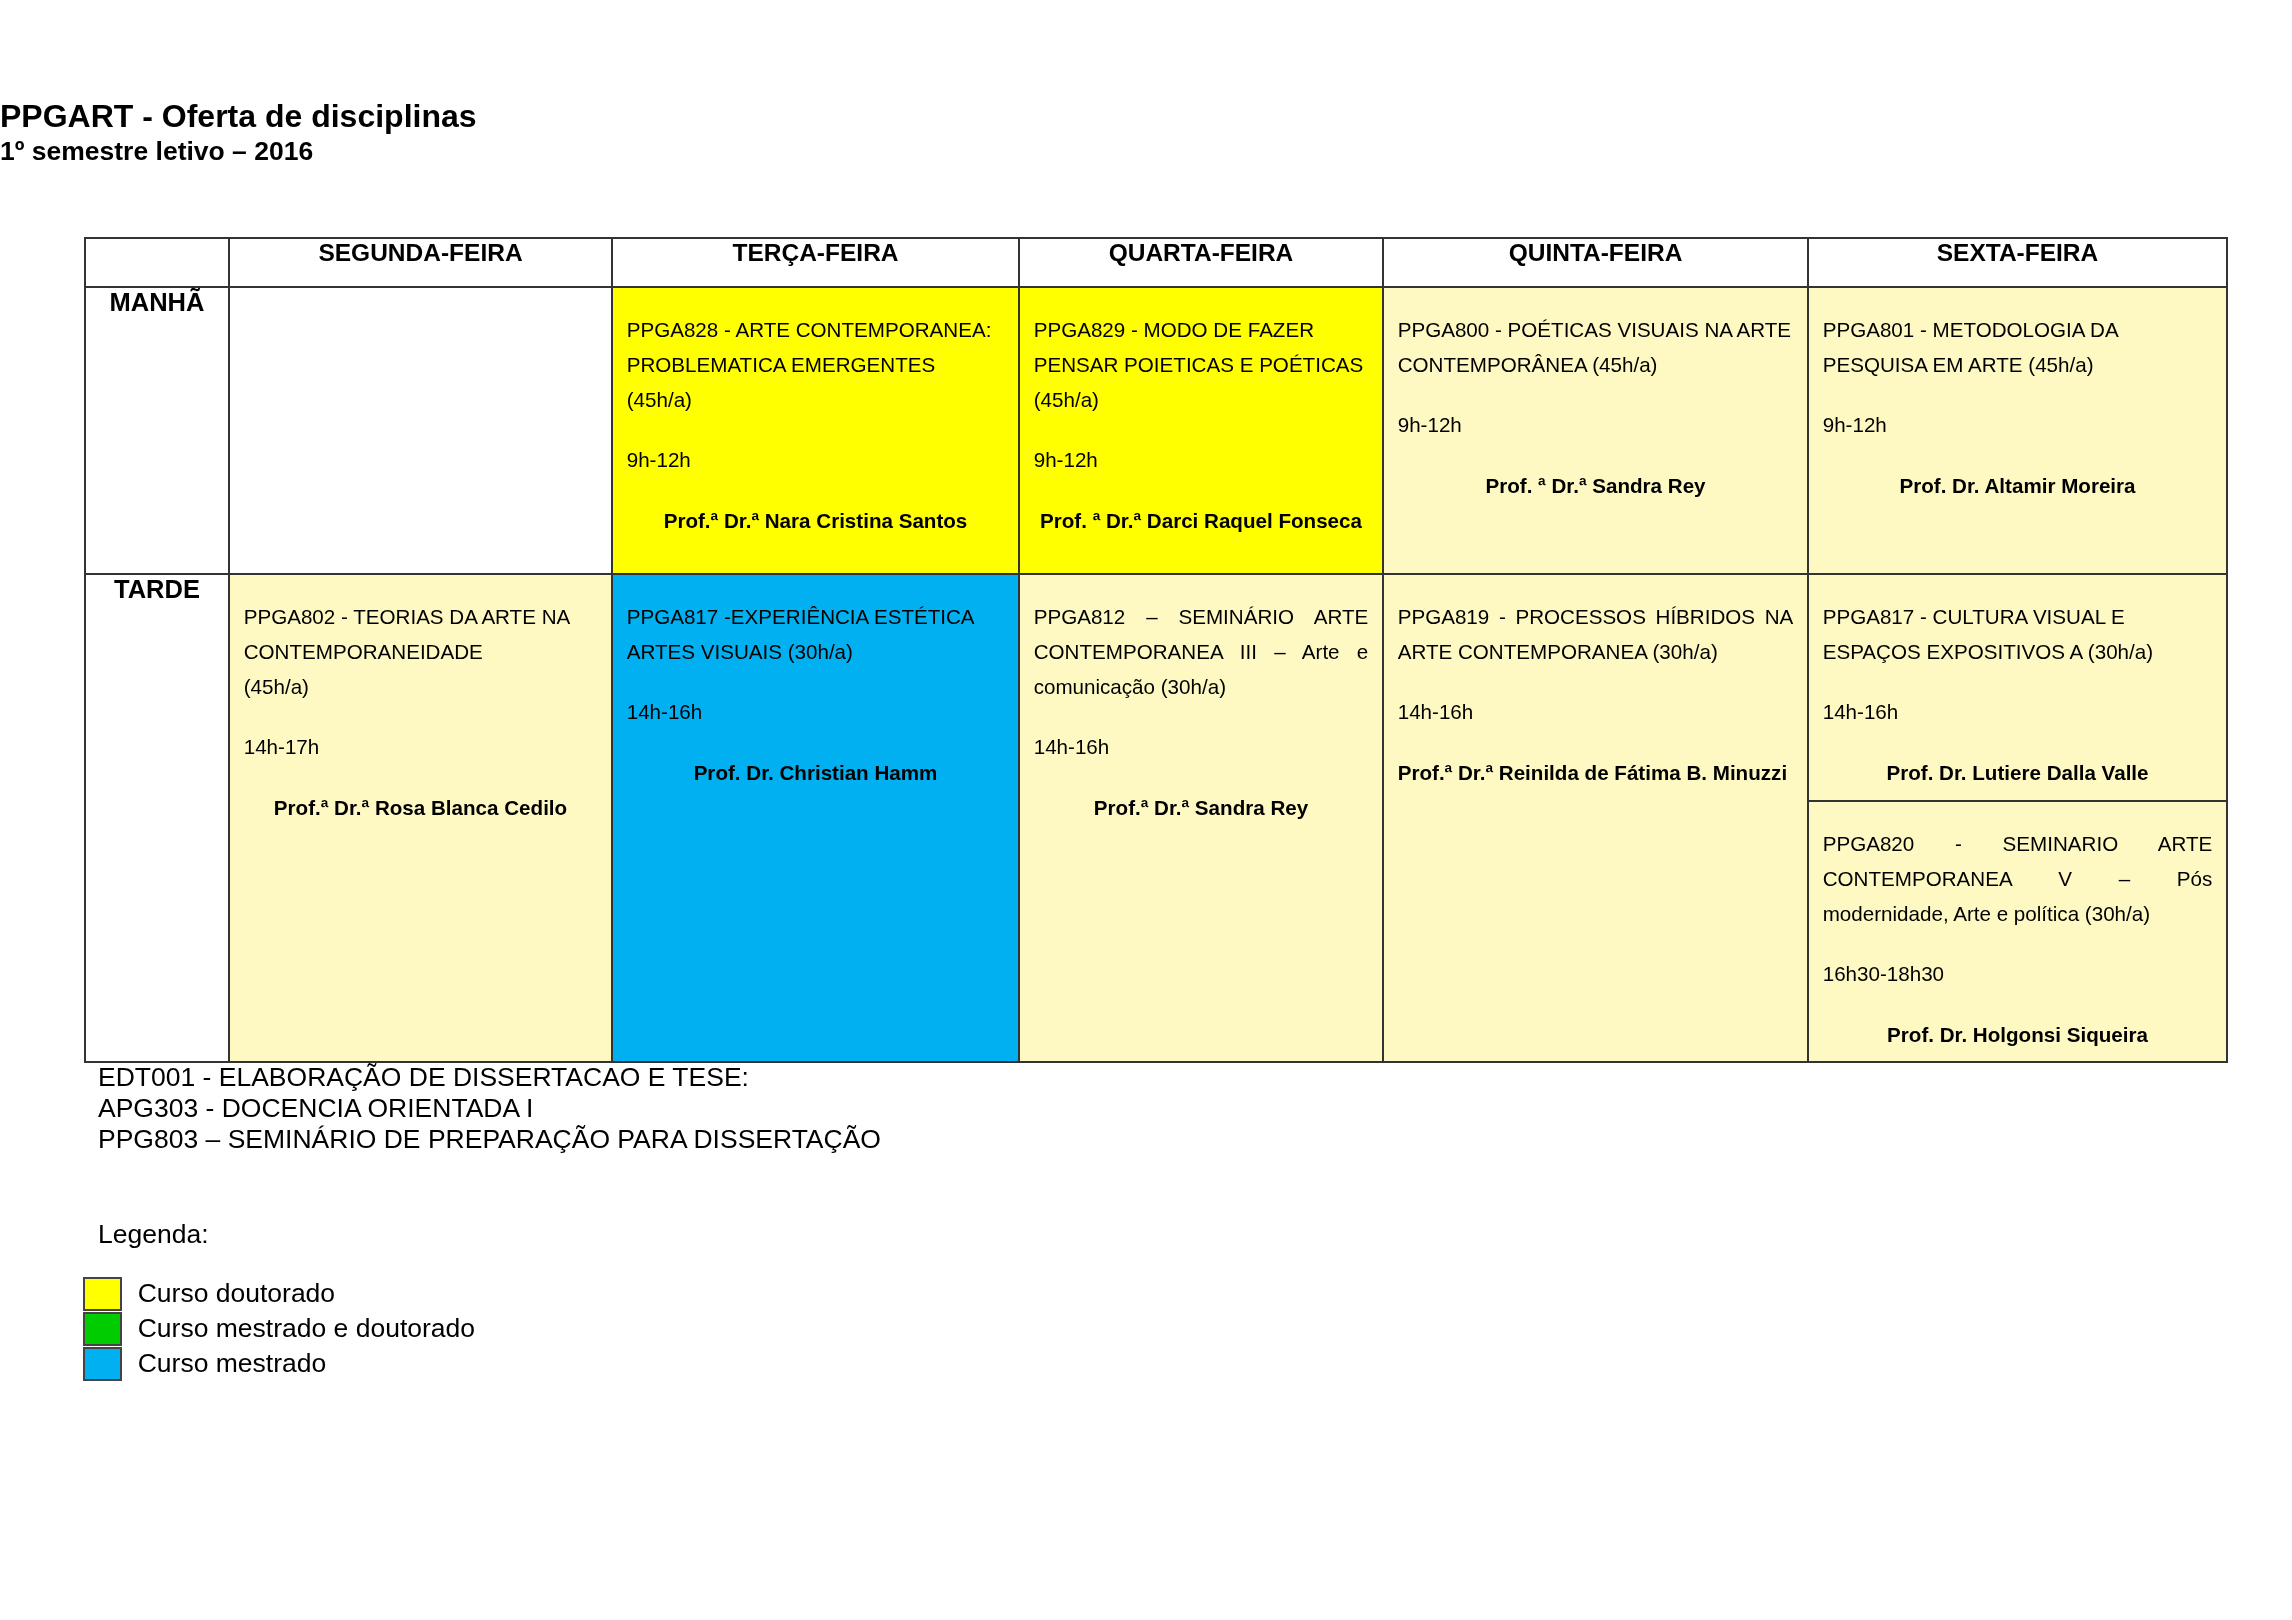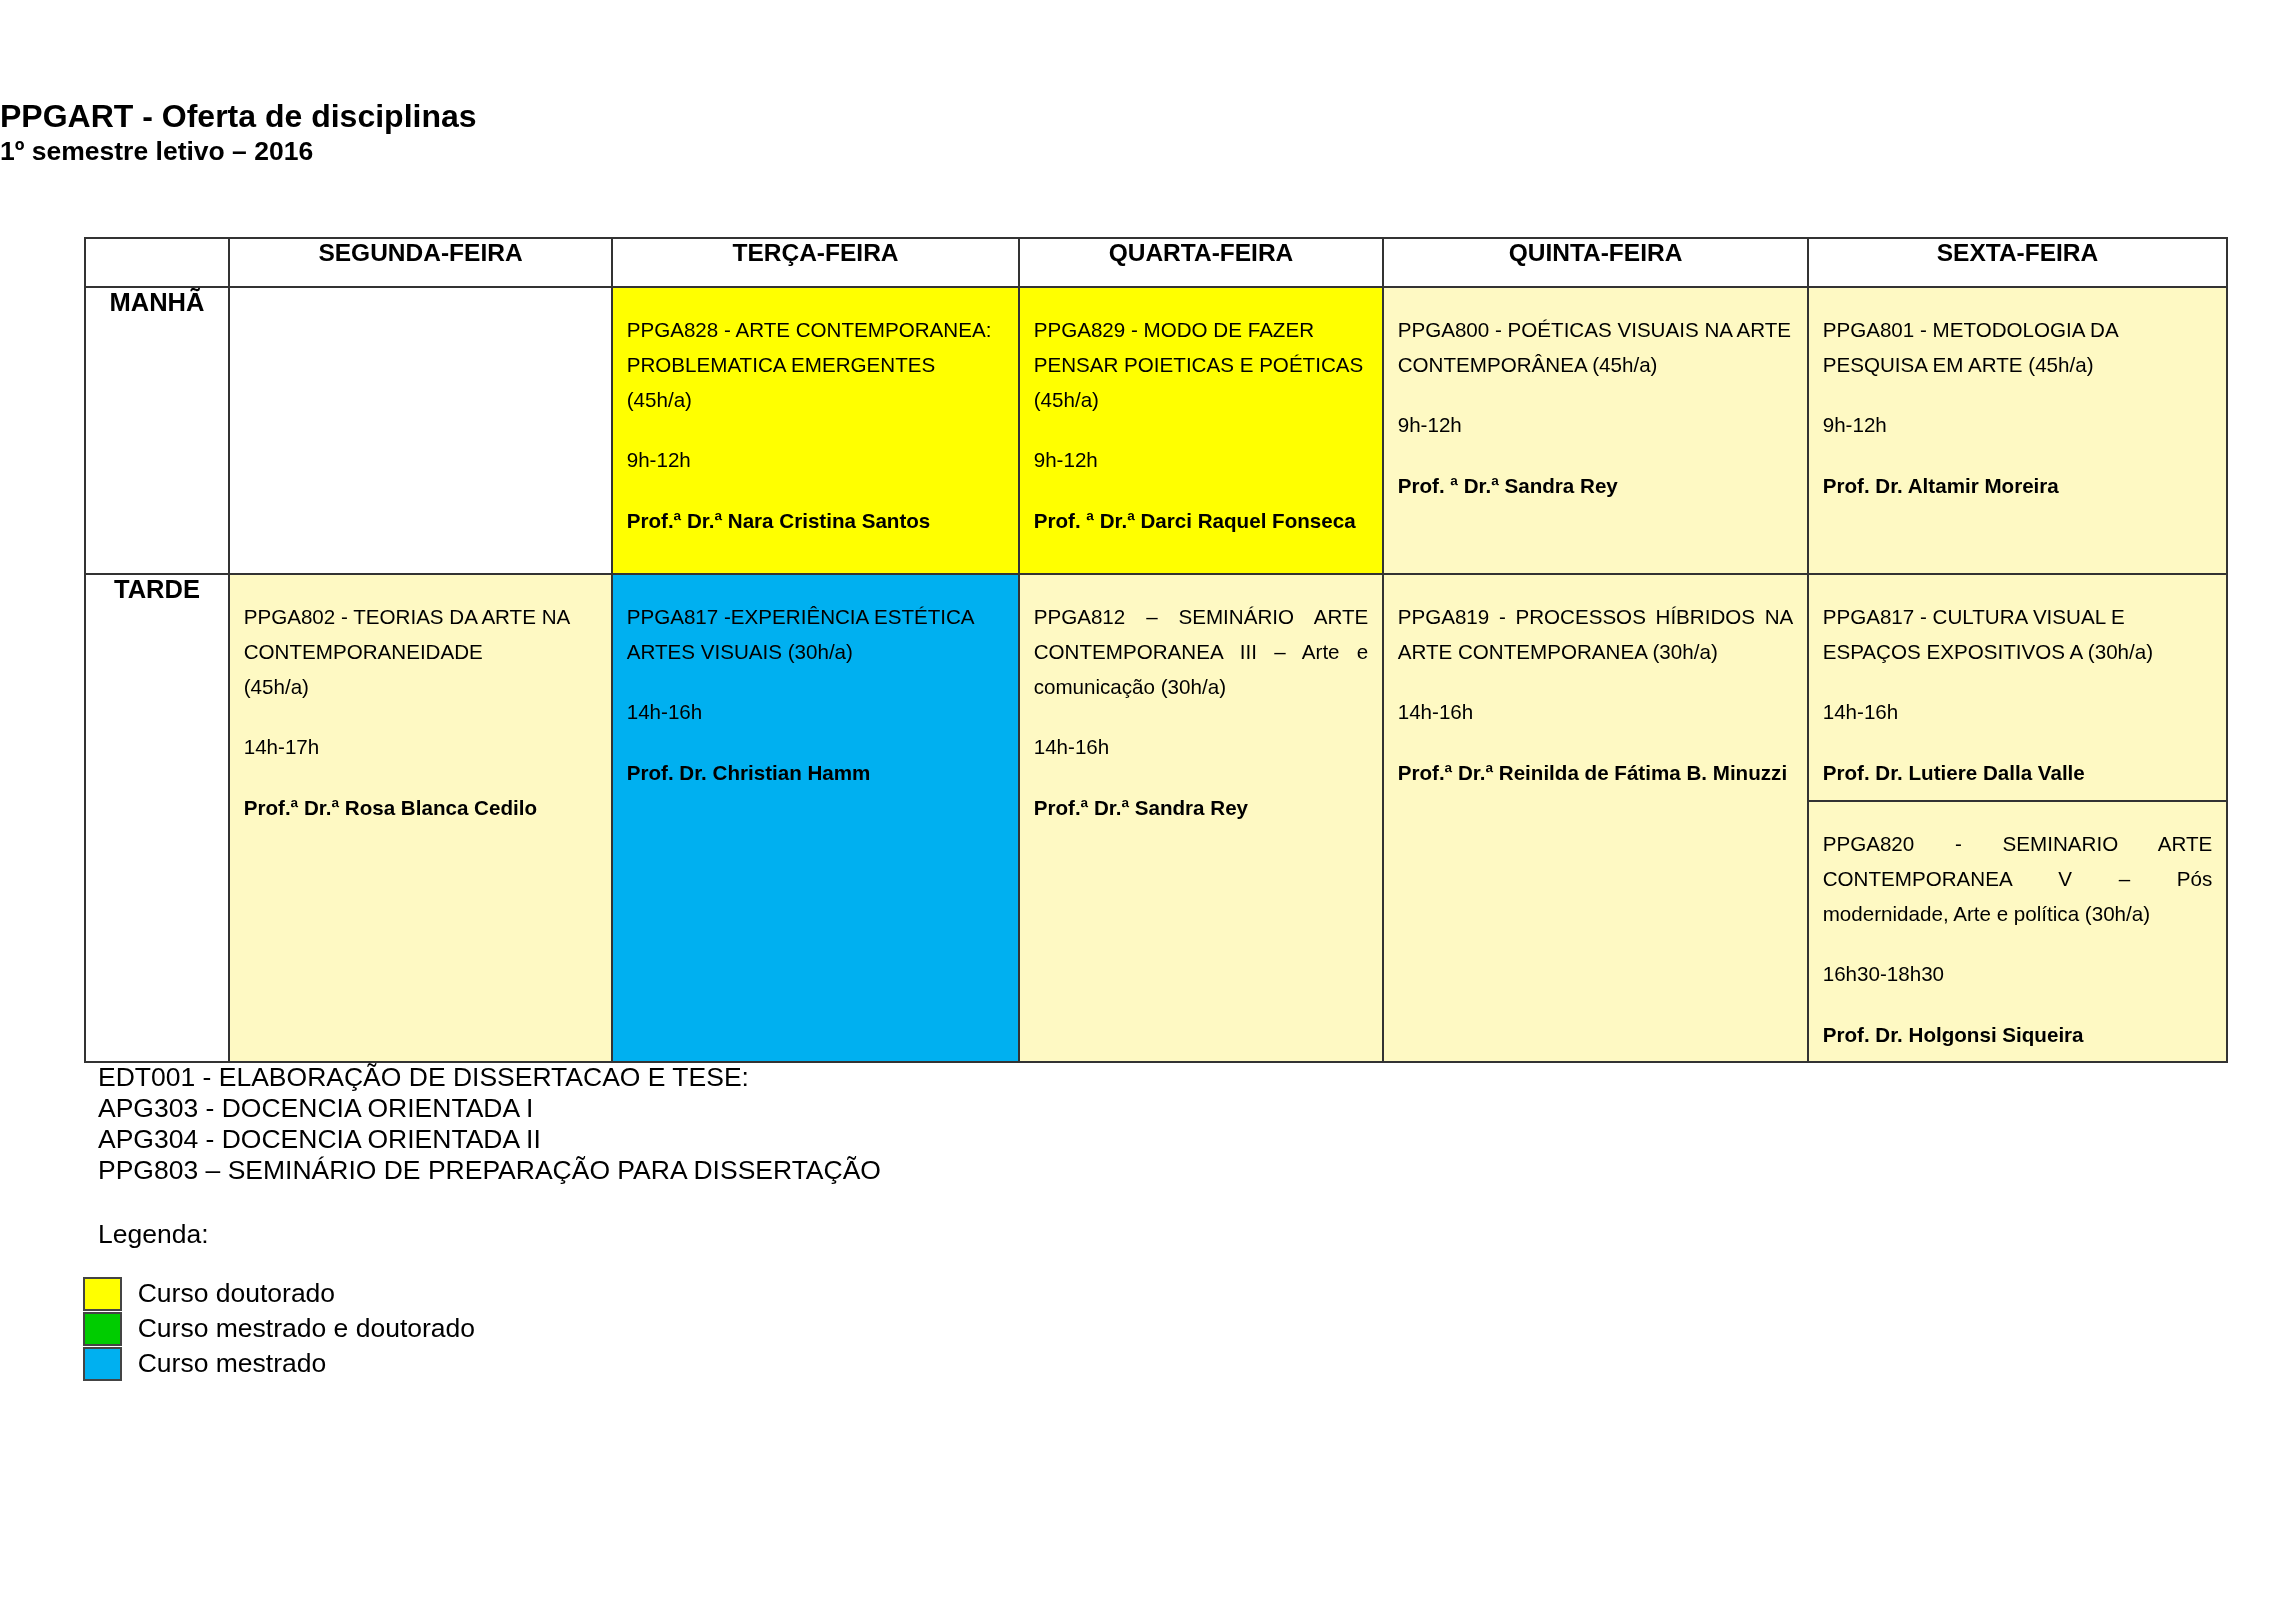--- a/index.html
+++ b/index.html
@@ -26,21 +26,21 @@
   td.period {
     font-size: 25.5px; font-weight: bold; text-align: center; vertical-align: middle;
     background: #fff;
   }
   tr.morning td { height: 285px; }
   tr.afternoon > td { height: 456px; }
   .cell { padding: 23.5px 13.7px 9.8px 13.7px; font-size: 20.6px; line-height: 35px; }
   .cell .name { text-align: left; }
   .cell .name.justify { text-align: justify; text-align-last: left; }
   .cell .time { margin-top: 25.5px; }
-  .cell .prof { margin-top: 25.5px; font-weight: bold; }
+  .cell .prof { margin-top: 25.5px; font-weight: bold; text-align: center; }
   .cell .prof.justify { text-align: justify; text-align-last: left; }
   .yellow { background: #FFFF00; }
   .green  { background: #fef9c3; }
   .blue   { background: #00B0F0; }
   .empty  { background: #fff; }
   .split-wrap { height: 100%; display: flex; flex-direction: column; }
   .split-top { height: 227px; border-bottom: 2px solid #333; box-sizing: border-box; }
   .split-bottom { flex: 1; }
 
   .notes { position: absolute; left: 98px; top: 1062px; font-size: 26.5px; line-height: 31px; }
@@ -160,21 +160,20 @@
         </div>
       </div>
     </td>
   </tr>
 </tbody>
   </table>
 
 <div class="notes">
   <div class="line">EDT001 - ELABORAÇÃO DE DISSERTACAO E TESE:</div>
   <div class="line">APG303 - DOCENCIA ORIENTADA I</div>
-  <div class="line">APG304 - DOCENCIA ORIENTADA II</div>
   <div class="line">PPG803 – SEMINÁRIO DE PREPARAÇÃO PARA DISSERTAÇÃO</div>
 </div>
 
 <div class="legend-title">Legenda:</div>
 
 <div class="legend">
   <div class="legend-row">
     <div class="swatch" style="background:#FFFF00"></div>
     <span class="legend-label">Curso doutorado</span>
   </div>

